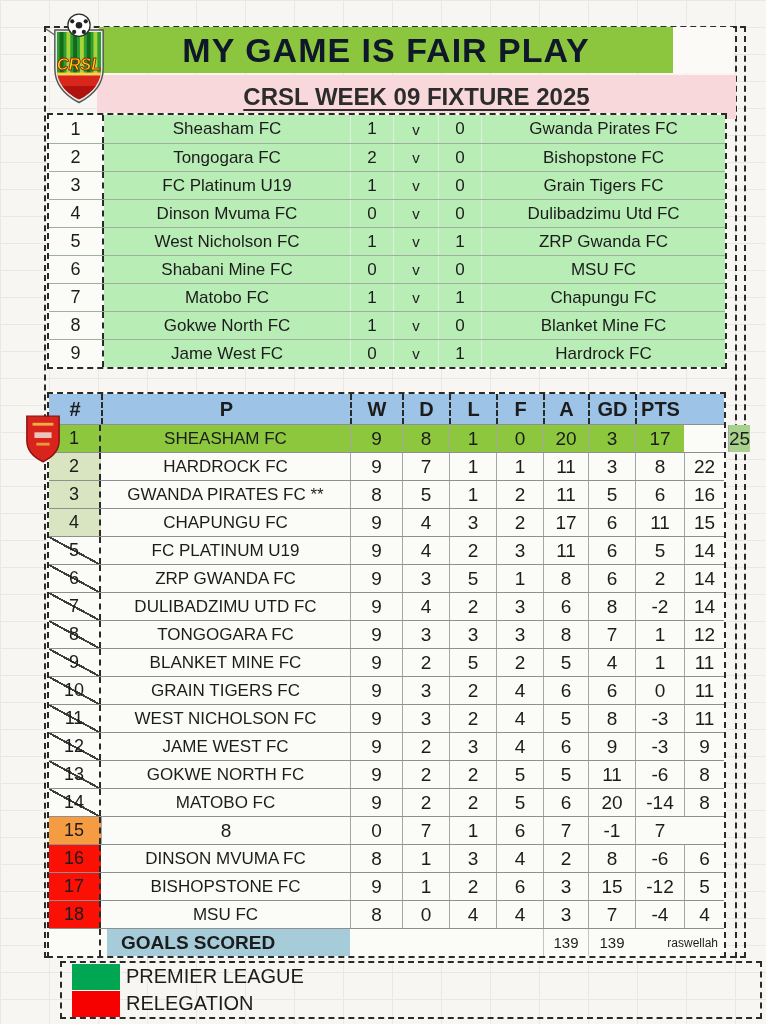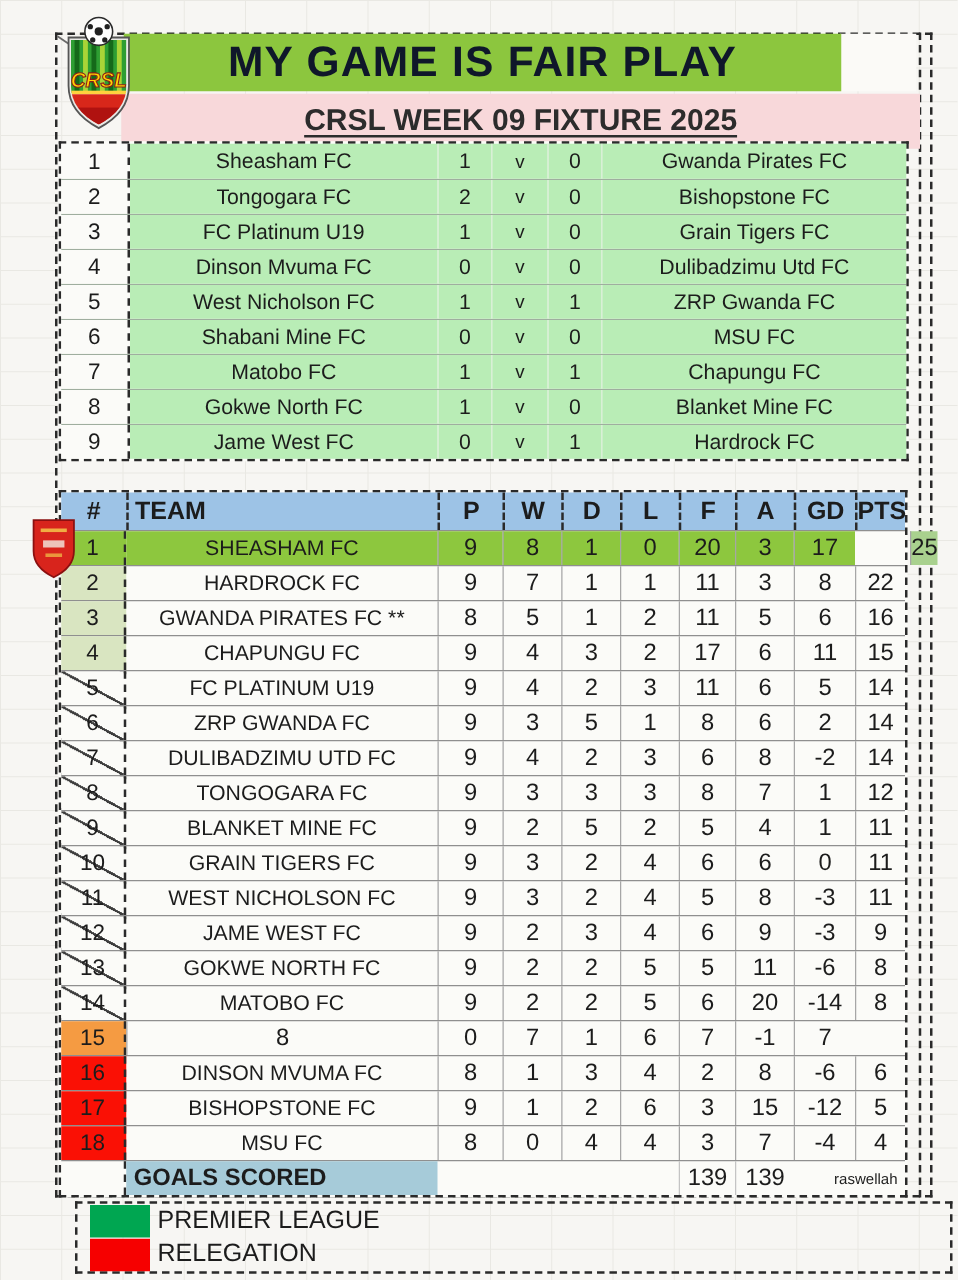--- a/index.html
+++ b/index.html
@@ -59,24 +59,24 @@
   .lg-cell{display:flex;align-items:center;justify-content:center;font-size:19px;border-left:1px solid #a6a6a6;}
   .lg-pos{border-left:none;border-right:2px dashed #2a2a2a;font-size:18px;}
   .lg-team{border-left:none;font-size:17px;}
   .zone-top .lg-pos{background:var(--pale-green);}
   .zone-playoff .lg-pos{background:var(--orange);}
   .zone-relegation .lg-pos{background:var(--red);}
   .zone-champion .lg-cell{background:var(--row1-green);}
   .zone-champion .lg-pts{background:var(--row1-pts);margin-left:44px;}
   
   .lg-footer .goals-spacer{border-right:2px dashed #2a2a2a;}
-  .goals-label{display:flex;align-items:center;justify-content:flex-start;padding-left:6px;
-    background:var(--goals-blue);font-size:19px;font-weight:600;}
+  .goals-label{display:flex;align-items:center;justify-content:flex-start;padding-left:14px;
+    background:var(--goals-blue);font-size:19px;font-weight:600;margin-left:6px;}
   .goals-gap{grid-column:span 4;}
-  .goals-num{display:flex;align-items:center;justify-content:center;font-size:19px;border-left:1px solid #c4c4c4;}
+  .goals-num{display:flex;align-items:center;justify-content:center;font-size:15px;border-left:1px solid #c4c4c4;}
   .goals-credit{grid-column:span 2;display:flex;align-items:center;justify-content:flex-end;
     padding-right:6px;font-size:12px;}
   
   .legend{left:60px;top:961px;width:702px;height:58px;border:2px dashed #2a2a2a;}
   .legend-row{display:flex;align-items:center;height:27px;margin-left:10px;}
   .legend-swatch{width:48px;height:26px;flex:0 0 48px;}
   .legend-label{font-size:20px;padding-left:6px;}
 </style>
 </head>
 <body>
@@ -203,21 +203,20 @@
         <div class="fx-cell fx-v">v</div>
         <div class="fx-cell">1</div>
         <div class="fx-cell">Hardrock FC</div>
       </div>
     </div>
 </div>
 
 <div class="abs league">
   <div class="lg-row lg-head">
       <div class="lg-hcell hcol0">#</div>
-      <div class="lg-hcell hcol1">TEAM</div>
       <div class="lg-hcell hcol2">P</div>
       <div class="lg-hcell hcol3">W</div>
       <div class="lg-hcell hcol4">D</div>
       <div class="lg-hcell hcol5">L</div>
       <div class="lg-hcell hcol6">F</div>
       <div class="lg-hcell hcol7">A</div>
       <div class="lg-hcell hcol8">GD</div>
       <div class="lg-hcell hcol9">PTS</div>
     </div>
   <div>

